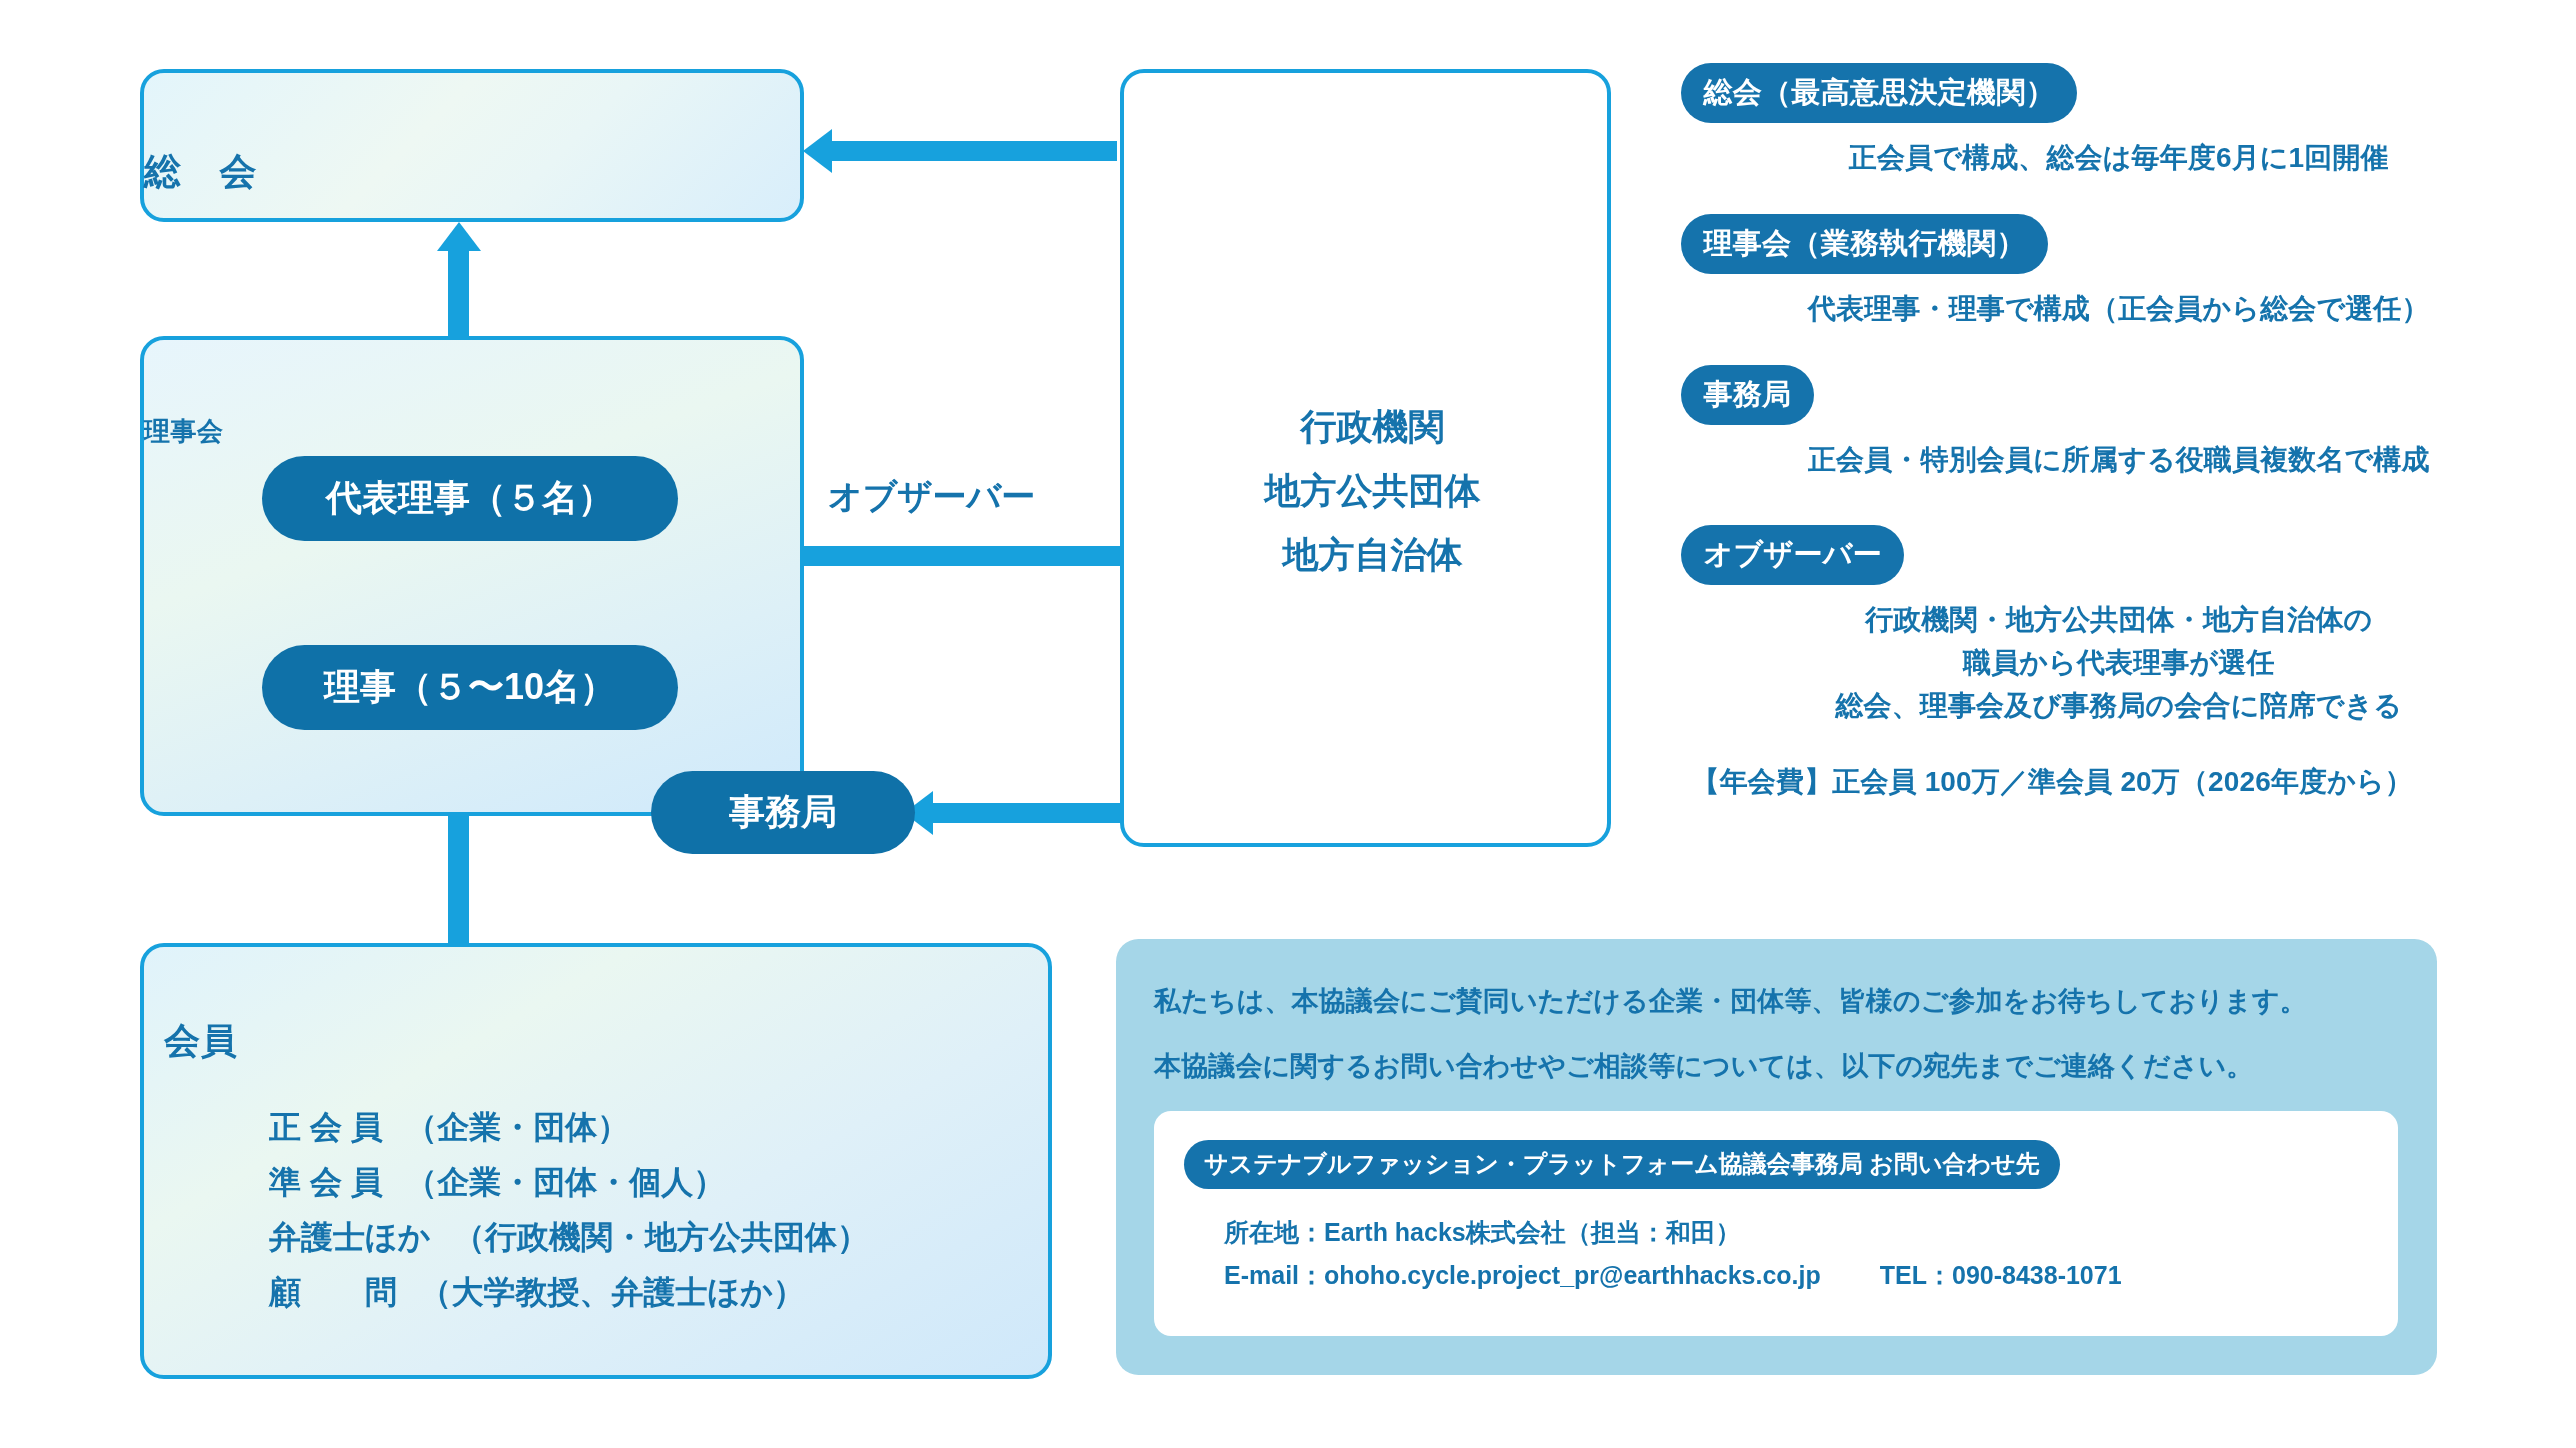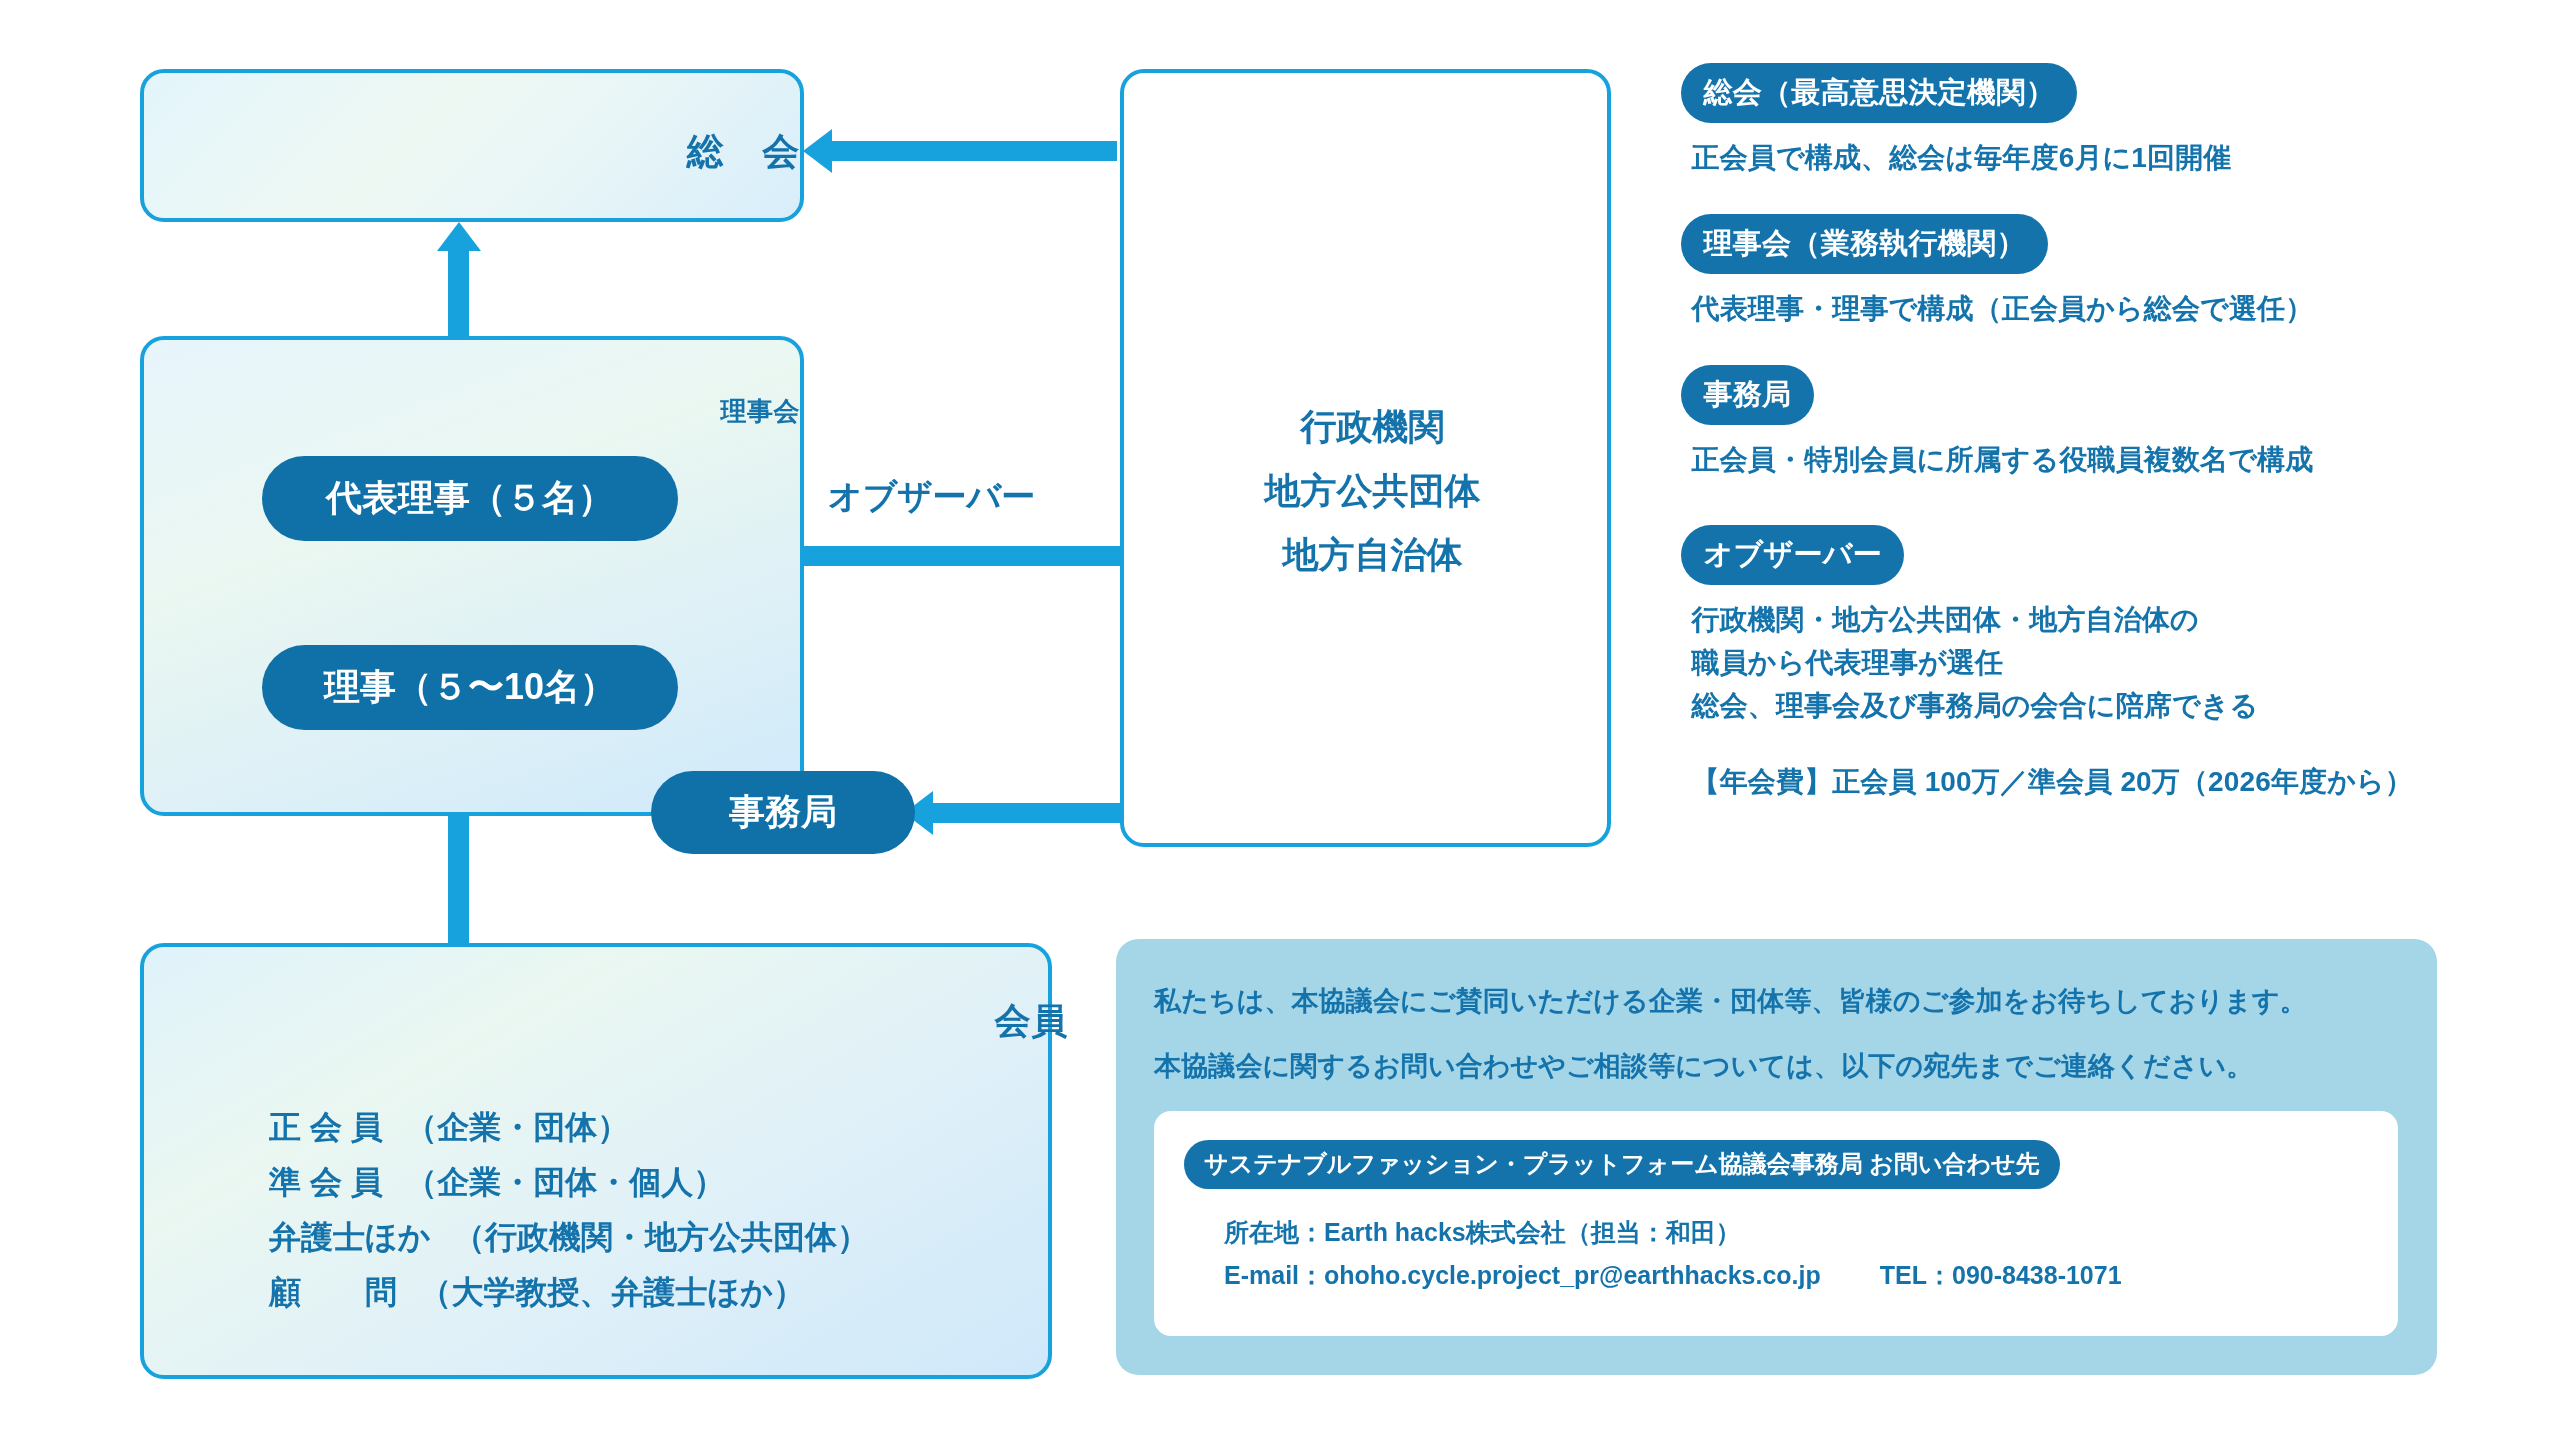--- a/index.html
+++ b/index.html
@@ -37,25 +37,26 @@
     background: linear-gradient(150deg, #e0f3fb 0%, #eaf7f1 30%, #dff0f8 62%, #cfe8fa 100%);
   }
   .obox.board {
     background: linear-gradient(160deg, #e7f5fc 0%, #eaf7f1 38%, #ddf0f7 70%, #cfe9fb 100%);
   }
 
   
   .box-title {
     position: absolute;
     width: 100%;
-    text-align: right;
+    text-align: left;
     font-weight: 700;
     color: #1573ac;
     letter-spacing: .02em;
     white-space: nowrap;
+    margin-top: 20px;
   }
 
   
   .pill {
     position: absolute;
     box-sizing: border-box;
     display: flex;
     align-items: center;
     justify-content: center;
     background: #0f71a8;
@@ -107,21 +108,21 @@
     white-space: nowrap;
   }
   .legend-body {
     font-size: 28px;
     line-height: 1.52;
     color: #1573ac;
     font-weight: 600;
     margin: 14.5px 0 0 10.6px;
     letter-spacing: .005em;
   }
-  .legend-body div { white-space: nowrap; }
+  .legend-body div { white-space: nowrap; text-align: center; }
   .legend-fee {
     font-size: 28px;
     font-weight: 600;
     color: #1573ac;
     margin: 36px 0 0 10.6px;
     white-space: nowrap;
     letter-spacing: .005em;
   }
   .gap-sm { height: 28px; }
   .gap-md { height: 37px; }

